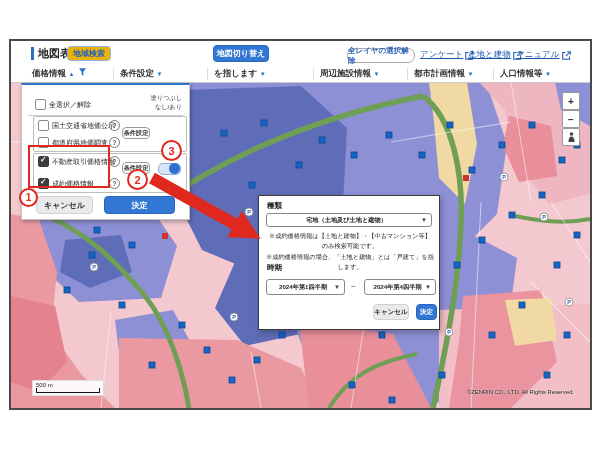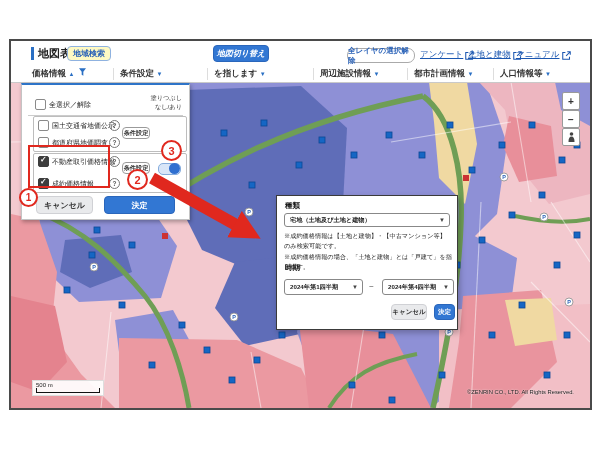--- a/index.html
+++ b/index.html
@@ -7,21 +7,21 @@
         font-family:"Liberation Sans",sans-serif;overflow:hidden;}
   .frame{position:absolute;left:9px;top:39px;width:579px;height:367px;
          border:2px solid #4a4a4a;background:#fff;}
   
   .titlebar{position:absolute;left:0;top:0;width:100%;height:25px;background:#fff;
             border-bottom:1px solid #e2e2e2;}
   .titlemark{position:absolute;left:20px;top:6px;width:3px;height:13px;background:#2a6fc4;}
   .apptitle{position:absolute;left:27px;top:5px;font-size:11px;font-weight:bold;color:#222;}
   .btn{position:absolute;box-sizing:border-box;display:flex;align-items:center;justify-content:center;
        border-radius:4px;font-weight:bold;cursor:pointer;}
-  .btn-outline{border:1px solid #8fb2e0;background:#fef9c3;color:#2a62b8;font-size:8px;}
+  .btn-outline{border:1px solid #8fb2e0;background:#eab308;color:#2a62b8;font-size:8px;}
   .btn-gray-outline{border:1px solid #aaa;background:#fff;color:#2a62b8;font-size:7.5px;}
   .btn-primary{background:#3277d3;color:#fff;font-size:8px;border:1px solid #2a66bb;}
   .tlink{position:absolute;top:8px;font-size:8.5px;font-weight:normal;color:#1a56b0;
          text-decoration:underline;cursor:pointer;display:flex;align-items:center;gap:2px;}
   .extico{display:inline-block;width:9px;height:9px;}
   
   .menubar{position:absolute;left:0;top:25px;width:100%;height:16px;background:#fff;
            border-bottom:1px solid #c9c9c9;}
   .menu-item{position:absolute;top:2px;font-size:8.5px;font-weight:bold;color:#333;cursor:pointer;}
   .caret{color:#2a6fc4;font-size:6px;}
@@ -41,22 +41,22 @@
   .cond-btn{position:absolute;box-sizing:border-box;border:1px solid #9a9a9a;border-radius:4px;
             background:#fff;font-size:6.2px;font-weight:bold;color:#333;display:flex;
             align-items:center;justify-content:center;cursor:pointer;}
   .toggle{position:absolute;width:21px;height:10px;border-radius:5px;background:#d9e6f8;
           border:1px solid #85acdd;cursor:pointer;}
   .toggle.on::after{content:"";position:absolute;right:0px;top:-1px;width:11px;height:11px;
           border-radius:50%;background:#2f6fd0;}
   .fillnote{position:absolute;font-size:6.2px;color:#333;text-align:right;line-height:1.45;}
   .hr{position:absolute;height:1px;background:#ccc;}
   
-  .modal{position:absolute;left:265px;top:154px;width:180px;height:133px;background:#fff;
-         border:1.5px solid #3a3a3a;box-shadow:2px 3px 6px rgba(0,0,0,.25);}
+  .modal{position:absolute;left:247px;top:154px;width:180px;height:133px;background:#fff;
+         border:1.5px solid #3a3a3a;box-shadow:2px 3px 6px rgba(0,0,0,.25);text-align:center;}
   .mhead{position:absolute;font-size:7.5px;font-weight:bold;color:#111;}
   .select{position:absolute;box-sizing:border-box;border:1px solid #888;border-radius:3px;
           background:#fff;font-size:6.2px;font-weight:bold;color:#222;display:flex;
           align-items:center;padding-left:5px;cursor:pointer;}
   .select .sv{flex:1;}
   .select .scaret{color:#444;font-size:6px;padding-right:4px;}
   .note{position:absolute;font-size:6.2px;color:#222;line-height:1.55;}
   .tilde{position:absolute;font-size:8px;color:#333;}
   
   .redrect{position:absolute;border:2.5px solid #e0281e;background:transparent;pointer-events:none;}
@@ -234,21 +234,21 @@
     <span>500 m</span>
     <div class="scaleline"></div>
   </div>
 
   <div class="copyright">©ZENRIN CO., LTD. All Rights Reserved.</div>
 
   <div class="titlebar">
     <div class="titlemark"></div>
     <div class="apptitle">地図表示</div>
     <div class="btn btn-outline" style="left:56px;top:5px;width:44px;height:15px;">地域検索</div>
-    <div class="btn btn-primary" style="left:202px;top:4px;width:56px;height:17px;font-style:italic;">地図切り替え</div>
+    <div class="btn btn-primary" style="left:202px;top:4px;width:56px;height:17px;">地図切り替え</div>
     <div class="btn btn-gray-outline" style="left:336px;top:7px;width:68px;height:15px;border-radius:7px;">全レイヤの選択解除</div>
     <div class="tlink" style="left:409px;">
       <span>アンケート</span>
       <svg class="extico" viewBox="0 0 12 12">
             <path d="M4.5 2H1v9h9V7.5M7 1h4v4M11 1L5.5 6.5" fill="none" stroke="#1a56b0" stroke-width="1.4"></path>
           </svg>
     </div>
     <div class="tlink" style="left:457px;">
       <span>土地と建物</span>
       <svg class="extico" viewBox="0 0 12 12">

